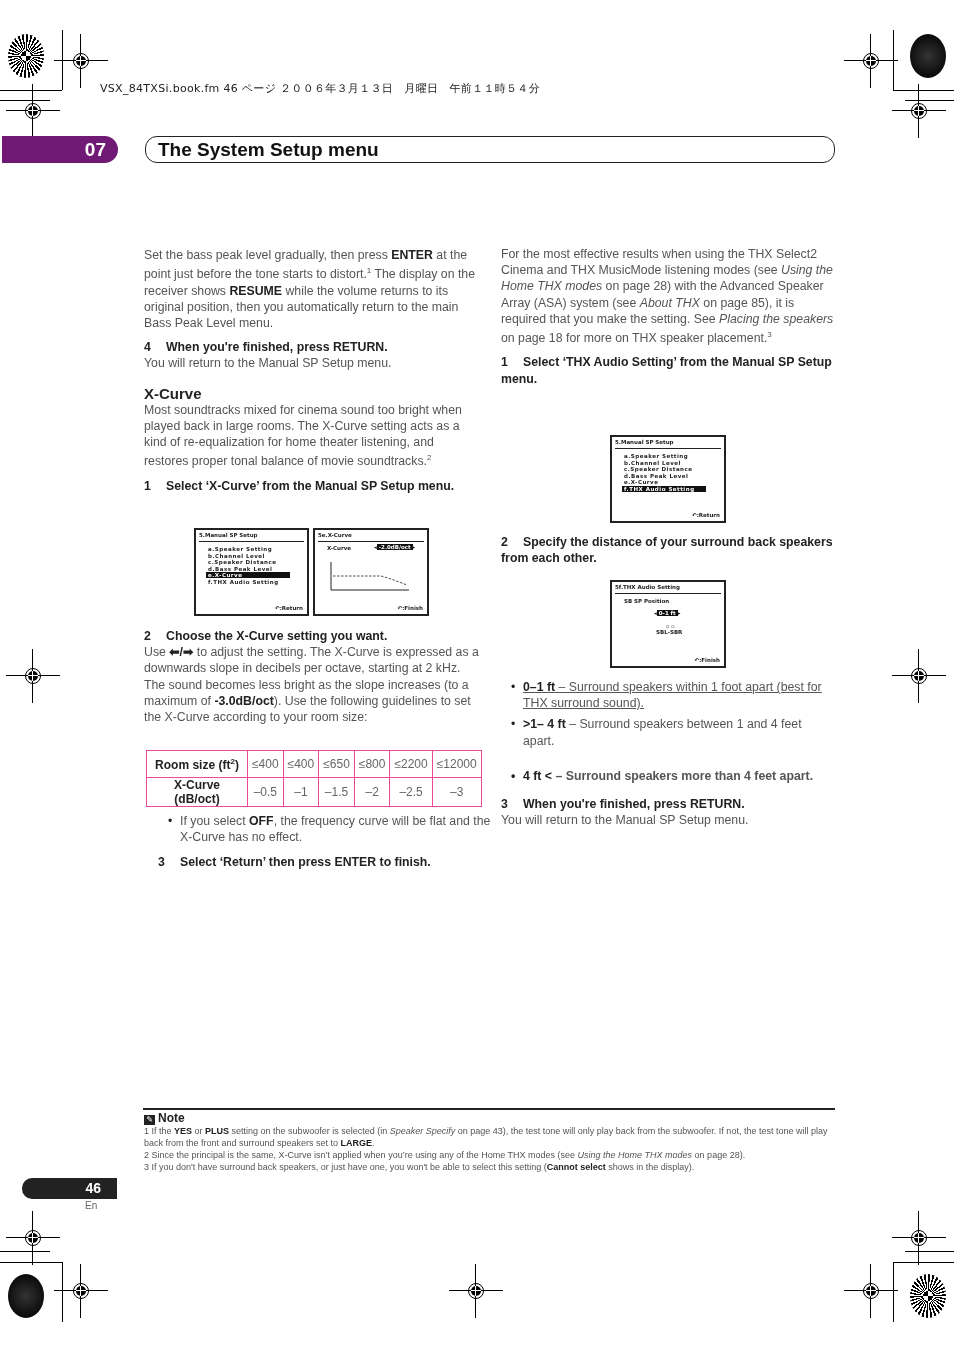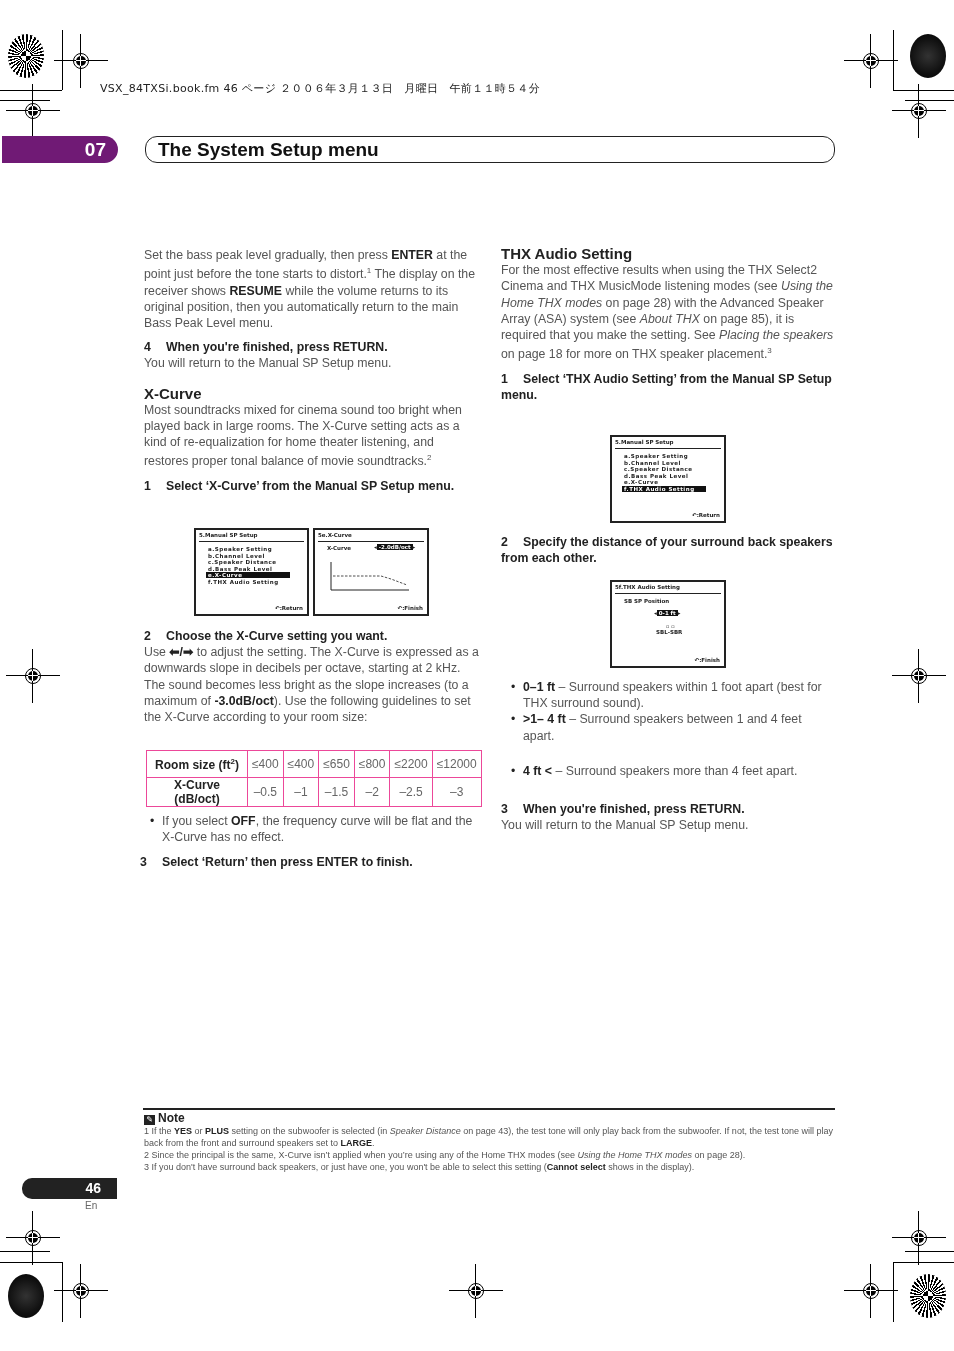--- a/index.html
+++ b/index.html
@@ -217,27 +217,26 @@
     <td>–0.5</td>
     <td>–1</td>
     <td>–1.5</td>
     <td>–2</td>
     <td>–2.5</td>
     <td>–3</td>
   </tr>
 </tbody>
   </table>
 
-<div class="col" style="left:140px;top:813px;width:335px;">
+<div class="col" style="left:158px;top:813px;width:335px;">
   <p class="bullet" style="margin-bottom:9px;"><span>If you select </span><b class="k">OFF</b><span>, the frequency curve will be flat and the X-Curve has no effect.</span></p>
   <div class="step"><span class="num">3</span><span>Select ‘Return’ then press ENTER to finish.</span></div>
 </div>
 
 <div class="col" style="left:501px;top:246px;width:335px;">
-  <h2>THX Audio Setting</h2>
   <p style="margin-bottom:8px;"><span>For the most effective results when using the THX Select2 Cinema and THX MusicMode listening modes (see </span><i>Using the Home THX modes</i><span> on page 28) with the Advanced Speaker Array (ASA) system (see </span><i>About THX</i><span> on page 85), it is required that you make the setting. See </span><i>Placing the speakers</i><span> on page 18 for more on THX speaker placement.</span><sup>3</sup></p>
   <div class="step"><span class="num">1</span><span>Select ‘THX Audio Setting’ from the Manual SP Setup menu.</span></div>
 </div>
 
 <div class="screen" style="left:610px;top:435px;width:116px;height:88px;">
   <div class="st">5.Manual  SP  Setup</div>
   <div class="sep"></div>
   <div class="item" style="top:16px;">a.Speaker  Setting</div>
   <div class="item" style="top:22.5px;">b.Channel  Level</div>
   <div class="item" style="top:29px;">c.Speaker  Distance</div>
@@ -255,29 +254,29 @@
   <div class="st">5f.THX  Audio  Setting</div>
   <div class="sep"></div>
   <div class="abs" style="left:12px;top:16px;font-weight:bold;">SB  SP  Position</div>
   <div class="abs" style="left:42px;top:28px;font-weight:bold;">◂<span style="background:#111;color:#fff;padding:0 2px;">0-1  ft</span>▸</div>
   <div class="abs" style="left:54px;top:41px;font-size:5px;font-weight:bold;">▫ ▫</div>
   <div class="abs" style="left:44px;top:47px;font-weight:bold;">SBL-SBR</div>
   <div class="foot">↶:Finish</div>
 </div>
 
 <div class="col" style="left:501px;top:679px;width:335px;">
-  <p class="bullet" style=""><b class="k">0–1 ft</b><span> – Surround speakers within 1 foot apart (best for THX surround sound).</span></p>
+  <p class="bullet" style="margin-bottom:5px;text-decoration:underline;"><b class="k">0–1 ft</b><span> – Surround speakers within 1 foot apart (best for THX surround sound).</span></p>
   <p class="bullet" style="margin-bottom:19px;"><b class="k">&gt;1– 4 ft</b><span> – Surround speakers between 1 and 4 feet apart.</span></p>
-  <p class="bullet" style="margin-bottom:22px;"><b class="k">4 ft &lt;</b><span> – Surround speakers more than 4 feet apart.</span></p>
+  <p class="bullet" style="margin-bottom:12px;font-weight:bold;"><b class="k">4 ft &lt;</b><span> – Surround speakers more than 4 feet apart.</span></p>
   <div class="step"><span class="num">3</span><span>When you're finished, press RETURN.</span></div>
   <p>You will return to the Manual SP Setup menu.</p>
 </div>
 
 <div class="note-rule"></div>
 <div class="notes">
   <div><span style="display:inline-block;width:11px;height:10px;background:#222;color:#fff;font-size:8px;line-height:10px;text-align:center;margin-right:3px;">✎</span><span class="t">Note</span></div>
-  <div><span>1 If the </span><b class="k">YES</b><span> or </span><b class="k">PLUS</b><span> setting on the subwoofer is selected (in </span><i>Speaker Distance</i><span> on page 43), the test tone will only play back from the subwoofer. If not, the test tone will play back from the front and surround speakers set to </span><b class="k">LARGE</b><span>.</span></div>
+  <div><span>1 If the </span><b class="k">YES</b><span> or </span><b class="k">PLUS</b><span> setting on the subwoofer is selected (in </span><i>Speaker Specify</i><span> on page 43), the test tone will only play back from the subwoofer. If not, the test tone will play back from the front and surround speakers set to </span><b class="k">LARGE</b><span>.</span></div>
   <div><span>2 Since the principal is the same, X-Curve isn’t applied when you’re using any of the Home THX modes (see </span><i>Using the Home THX modes</i><span> on page 28).</span></div>
   <div><span>3 If you don't have surround back speakers, or just have one, you won't be able to select this setting (</span><b class="k">Cannot select</b><span> shows in the display).</span></div>
 </div>
 
 <div class="page-tab">46</div>
 <div class="lang">En</div>
 
 </body></html>

